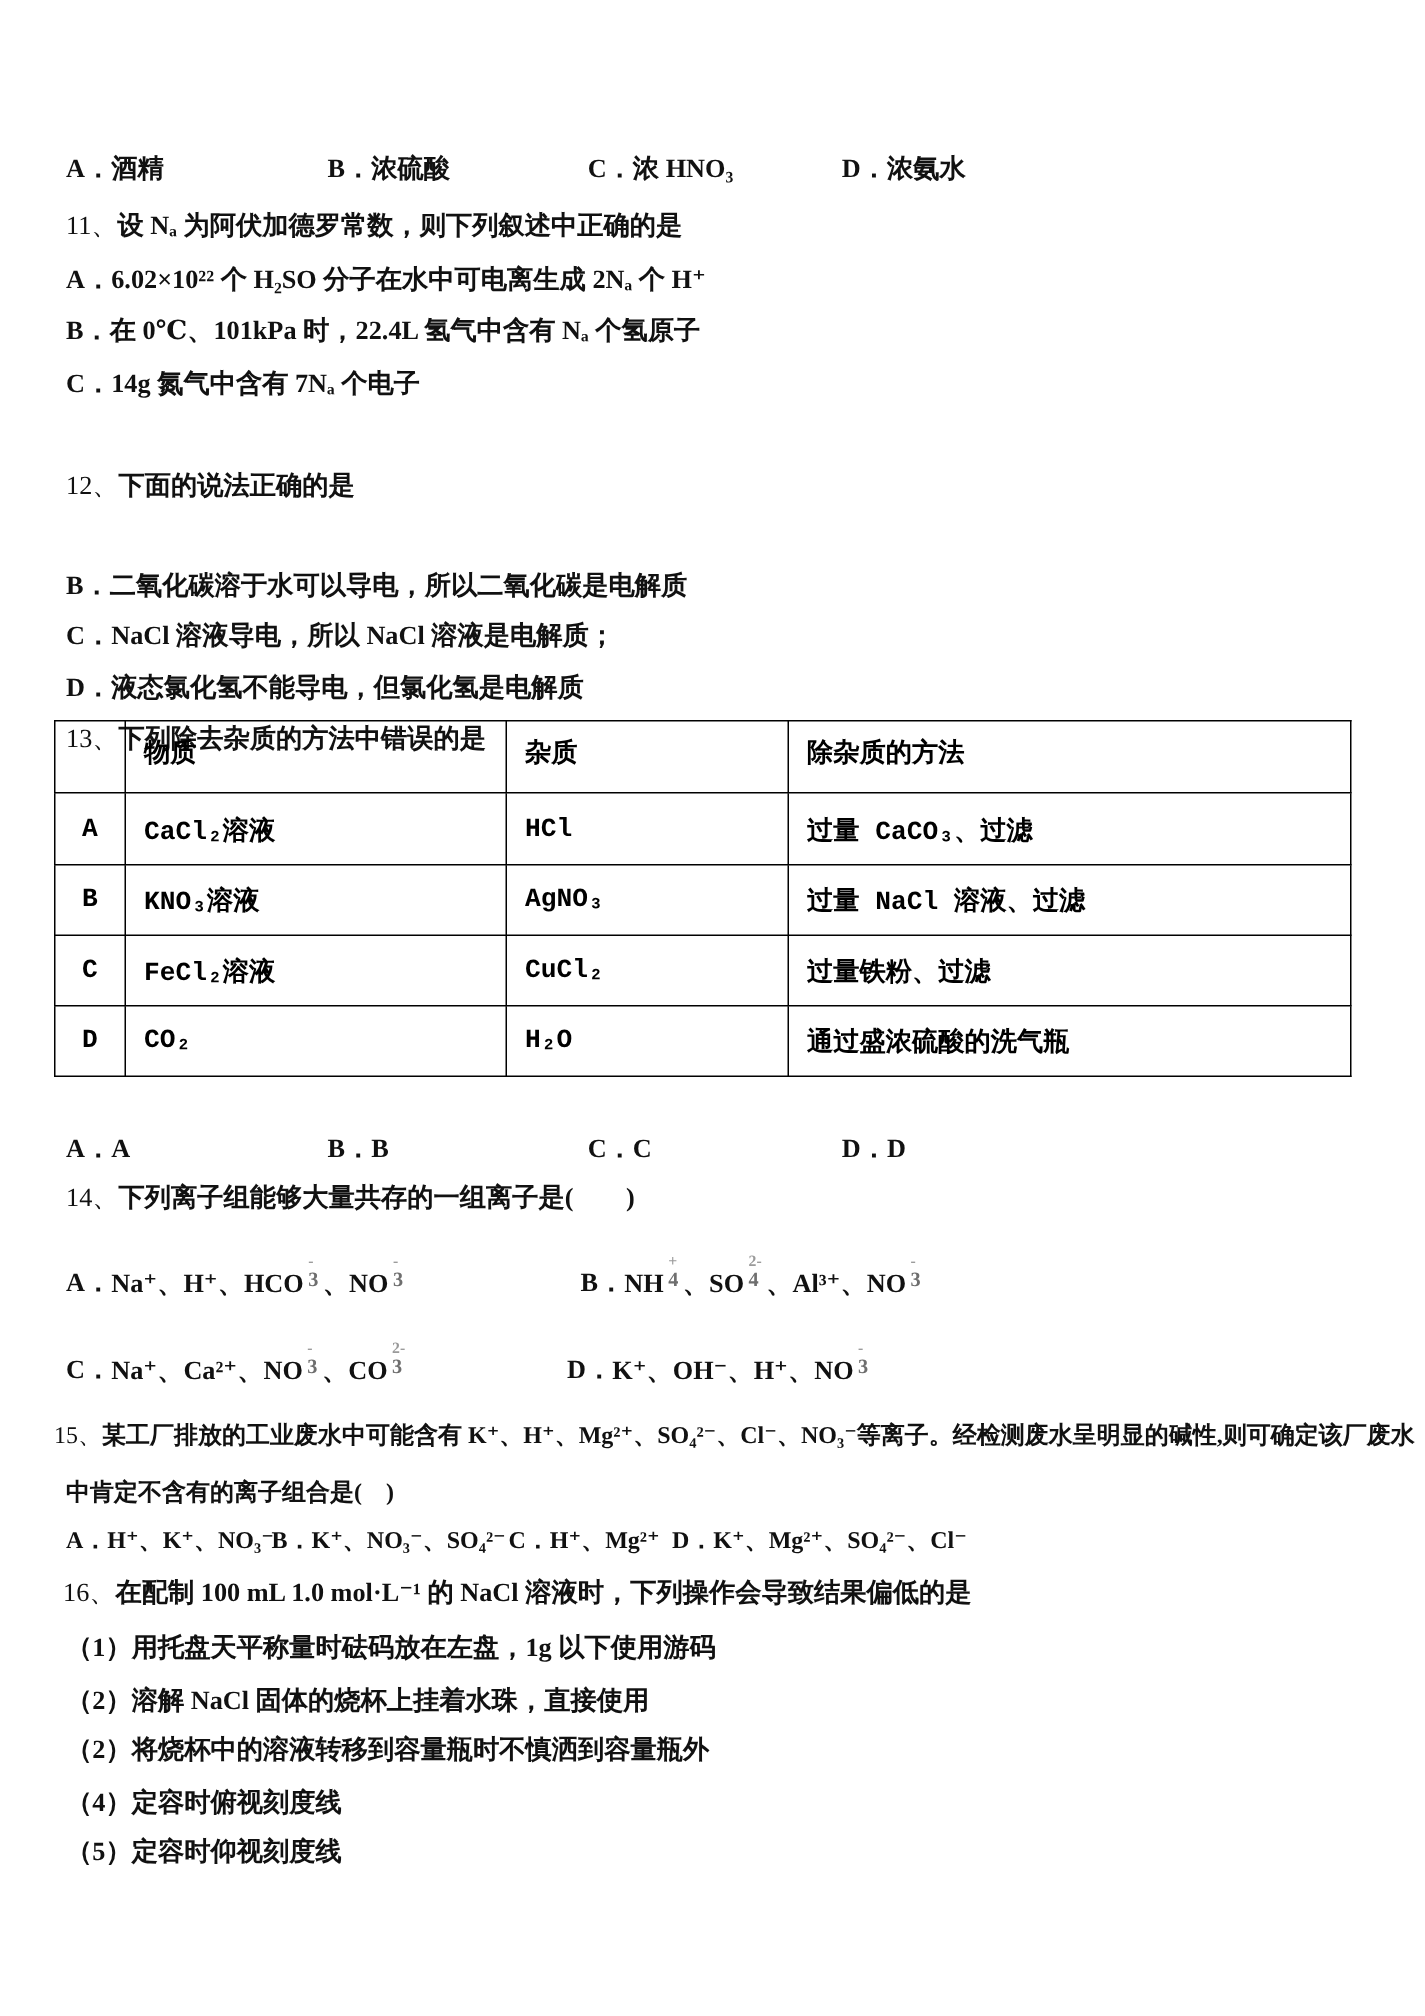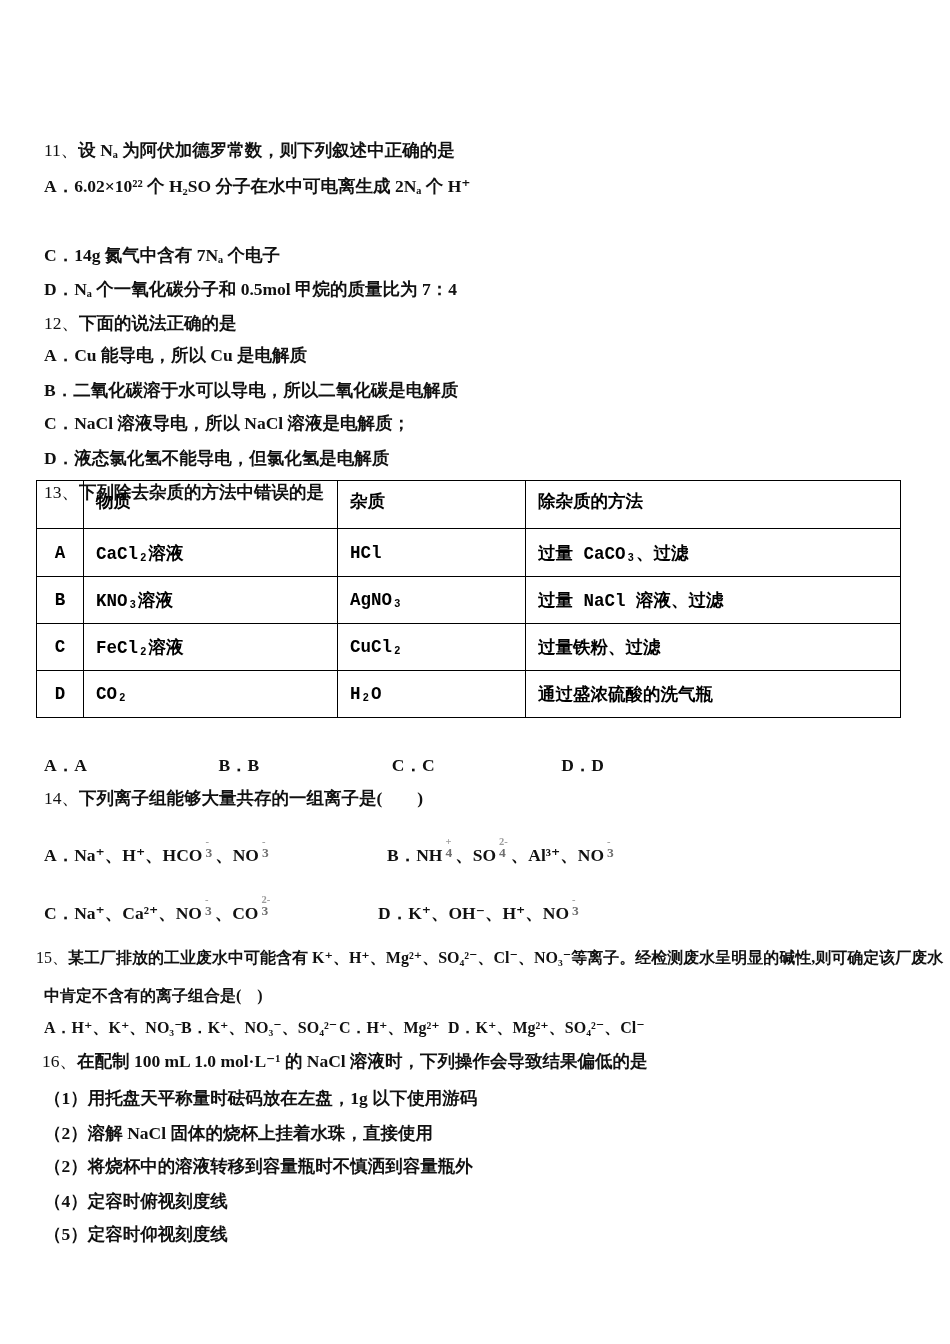--- a/index.html
+++ b/index.html
@@ -27,32 +27,37 @@
   
   .stk{display:inline-block;vertical-align:4px;line-height:0.85;margin:0 3px;text-align:left;}
   .stk .t{display:block;font-size:10.5px;color:#9a9a9a;font-weight:bold;}
   .stk .b{display:block;font-size:13.5px;color:#6e6e6e;font-weight:bold;}
 </style>
 </head>
 <body>
 
 <div class="page">
 
+  <div class="line opts" style="top:100px">
+    <span class="opt" style="width:170px">A．酒精</span>
+    <span class="opt" style="width:169px">B．浓硫酸</span>
+    <span class="opt" style="width:165px">C．浓 HNO₃</span>
+    <span class="opt">D．浓氨水</span>
+  </div>
 
   <div class="line" style="top:138px">
     <span class="qno">11、</span><span>设 Nₐ 为阿伏加德罗常数，则下列叙述中正确的是</span>
   </div>
   <div class="line" style="top:174px">A．6.02×10²² 个 H₂SO 分子在水中可电离生成 2Nₐ 个 H⁺</div>
+  <div class="line" style="top:208px">B．在 0℃、101kPa 时，22.4L 氢气中含有 Nₐ 个氢原子</div>
   <div class="line" style="top:243px">C．14g 氮气中含有 7Nₐ 个电子</div>
-  <div class="line" style="top:277px">D．Nₐ 个一氧化碳分子和 0.5mol 甲烷的质量比为 7：4</div>
 
   <div class="line" style="top:311px">
     <span class="qno">12、</span><span>下面的说法正确的是</span>
   </div>
-  <div class="line" style="top:343px">A．Cu 能导电，所以 Cu 是电解质</div>
   <div class="line" style="top:411px">C．NaCl 溶液导电，所以 NaCl 溶液是电解质；</div>
   <div class="line" style="top:378px">B．二氧化碳溶于水可以导电，所以二氧化碳是电解质</div>
   <div class="line" style="top:446px">D．液态氯化氢不能导电，但氯化氢是电解质</div>
 
   <div class="line" style="top:480px">
     <span class="qno">13、</span><span>下列除去杂质的方法中错误的是</span>
   </div>
 
   <table class="tbl">
     <colgroup>

